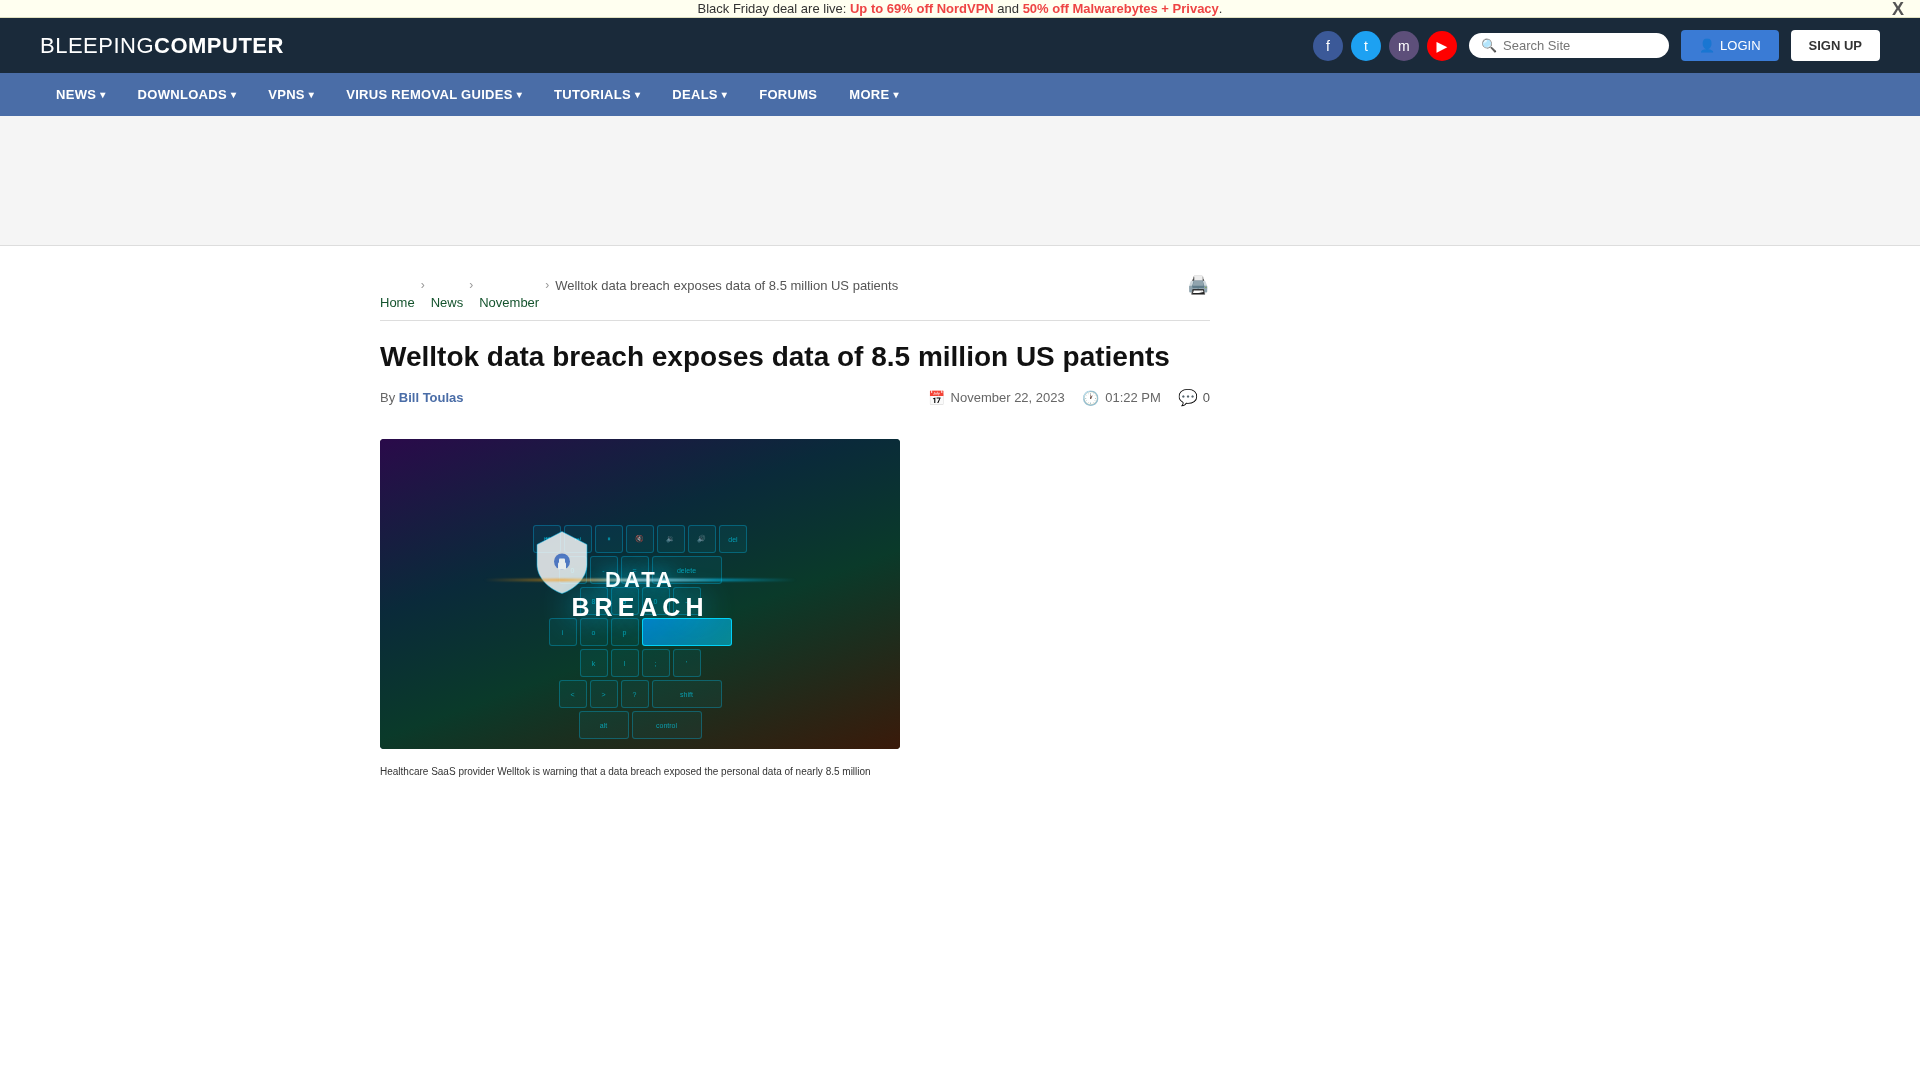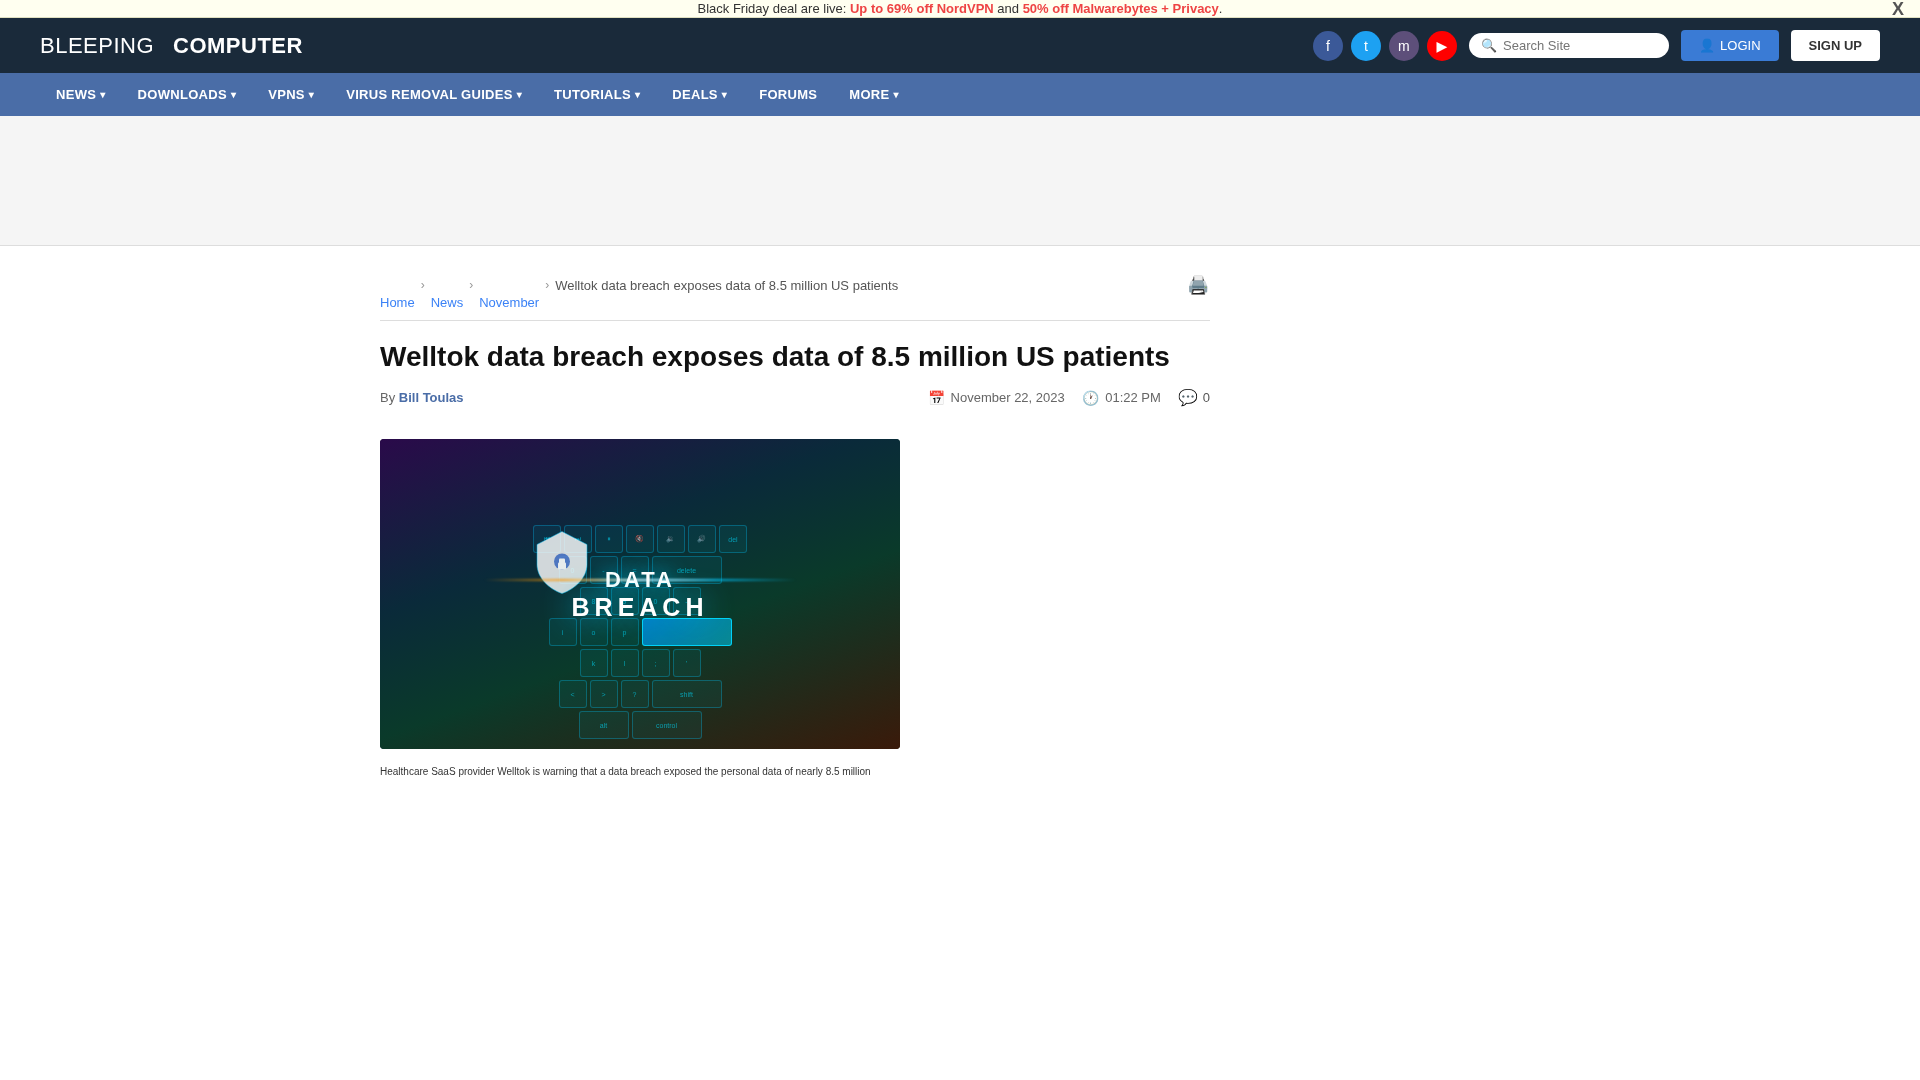--- a/index.html
+++ b/index.html
@@ -38,21 +38,21 @@
       align-items: center;
       justify-content: space-between;
     }
     #logo {
       color: #fff;
       font-size: 22px;
       font-weight: normal;
       text-decoration: none;
       letter-spacing: 0.5px;
     }
-    #logo span.bold { font-weight: 900; margin-left: 19px; }
+    #logo span.bold { font-weight: 900; }
     #header-right {
       display: flex;
       align-items: center;
       gap: 12px;
     }
     .social-icons {
       display: flex;
       gap: 8px;
       align-items: center;
     }
@@ -149,21 +149,21 @@
     
     #breadcrumb {
       display: flex;
       align-items: center;
       gap: 6px;
       padding: 14px 0 10px;
       font-size: 13px;
       border-bottom: 1px solid #ddd;
       margin-bottom: 0;
     }
-    #breadcrumb a { color: #3b82f6; text-decoration: none; margin-top: 35px; }
+    #breadcrumb a { color: #14532d; text-decoration: none; margin-top: 35px; }
     .bc-separator { color: #999; font-size: 12px; }
     .bc-current { color: #555; }
 
     #print-icon {
       margin-left: auto;
       cursor: pointer;
       color: #777;
       font-size: 18px;
     }
 

